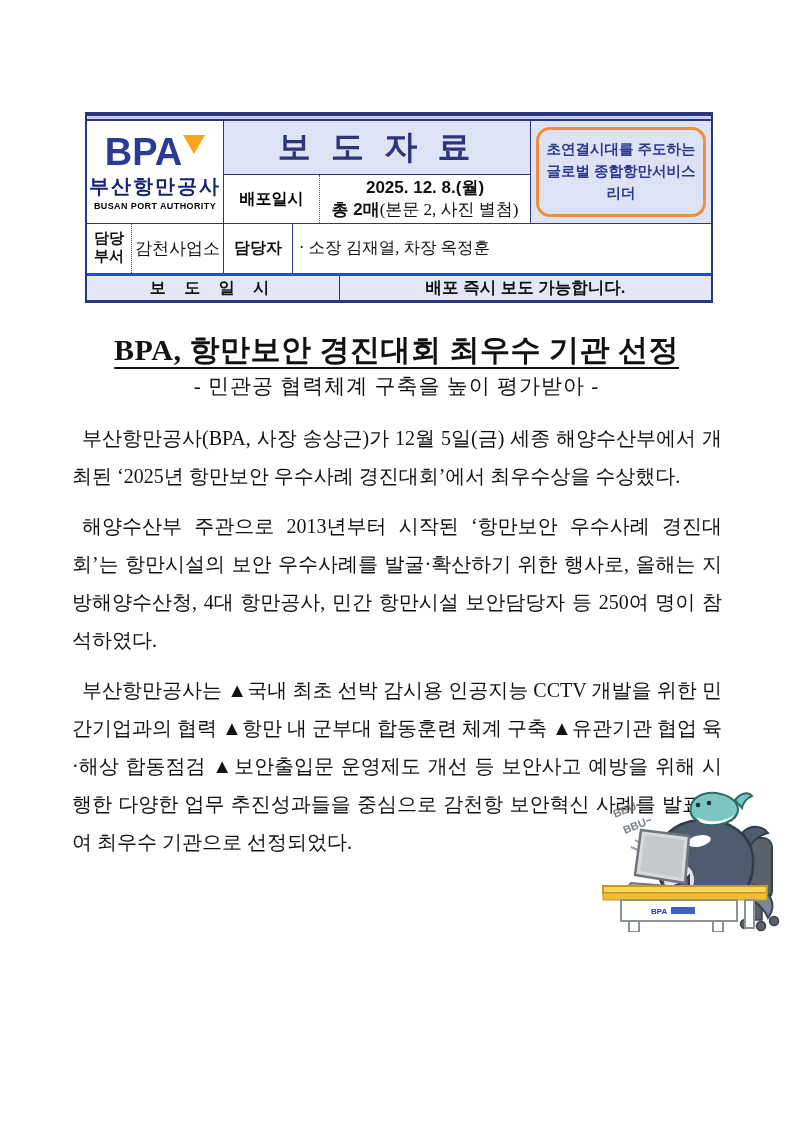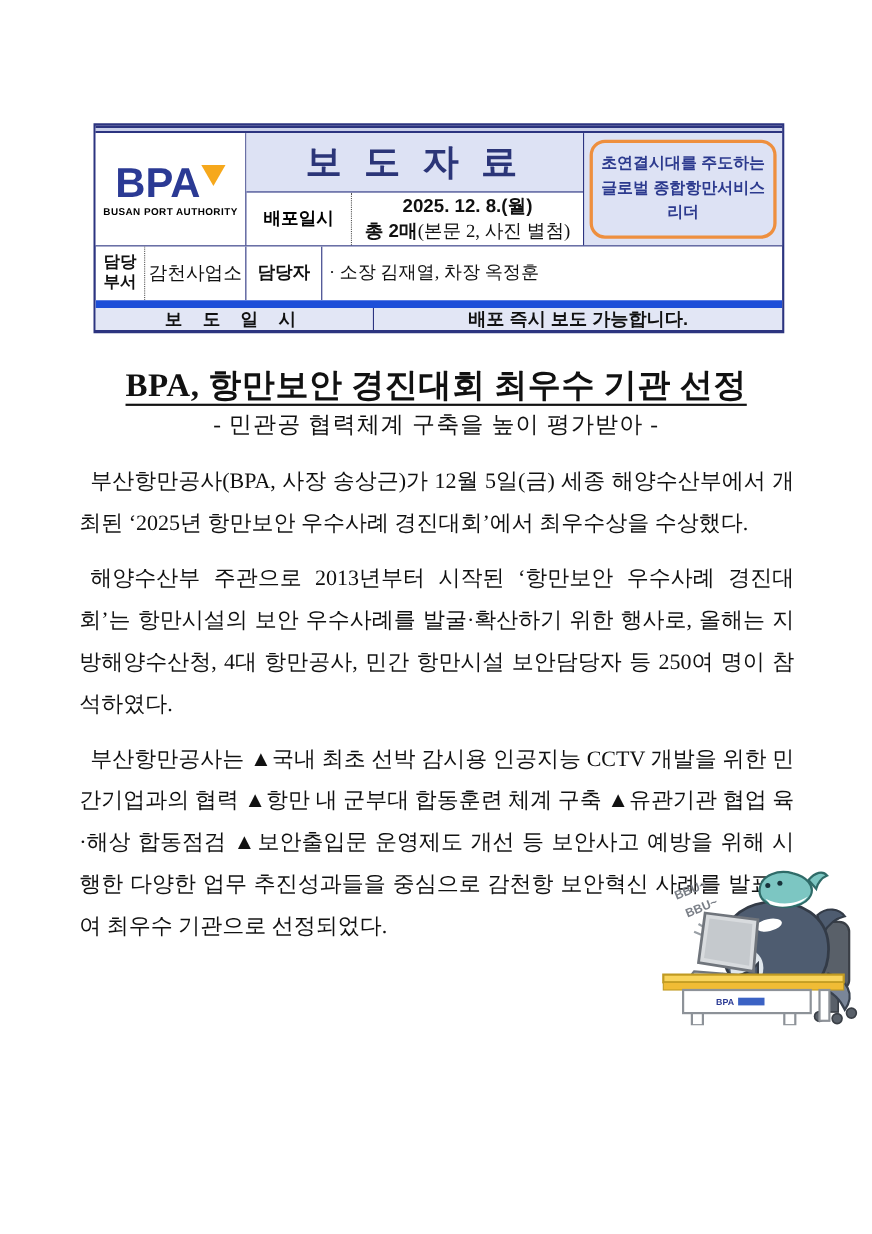--- a/index.html
+++ b/index.html
@@ -73,21 +73,21 @@
   .contact-label {
     width:69px; border-right:1px solid #2c3480;
     display:flex; align-items:center; justify-content:center;
     font-family:"Liberation Sans",sans-serif; font-weight:bold; font-size:16px;
   }
   .contact-value {
     flex:1; display:flex; flex-direction:column; justify-content:center;
     font-size:16.5px; line-height:1.35; padding-left:6px;gap:27px;
   }
   .row4 {
-    grid-row:4; grid-column:1/5; border-top:7px solid #1d4ed8; display:flex; background:#e2e6f5;
+    grid-row:4; grid-column:1/5; border-top:3px solid #1d4ed8; display:flex; background:#e2e6f5;
   }
   .press-label {
     width:253px; border-right:1px solid #2c3480;
     display:flex; align-items:center; justify-content:center;
     font-family:"Liberation Sans",sans-serif; font-weight:bold; font-size:16px; letter-spacing:7px;
   }
   .press-value {
     flex:1; display:flex; align-items:center; justify-content:center;
     font-family:"Liberation Sans",sans-serif; font-weight:bold; font-size:16.5px;
   }
@@ -119,20 +119,21 @@
 <div class="page">
 
   <div class="htable">
     <div class="topbar"></div>
     <div class="tgrid">
       <div class="cell logo-cell">
         <div class="logo-row">
           <span class="bpa-word">BPA</span>
           <span class="bpa-tri"></span>
         </div>
+        <div class="logo-kr">부산항만공사</div>
         <div class="logo-en">BUSAN PORT AUTHORITY</div>
       </div>
 
       <div class="cell doctype-cell">보 도 자 료</div>
 
       <div class="cell slogan-cell">
         <div class="slogan-box">
           <div>초연결시대를 주도하는</div>
           <div>글로벌 종합항만서비스 리더</div>
         </div>

